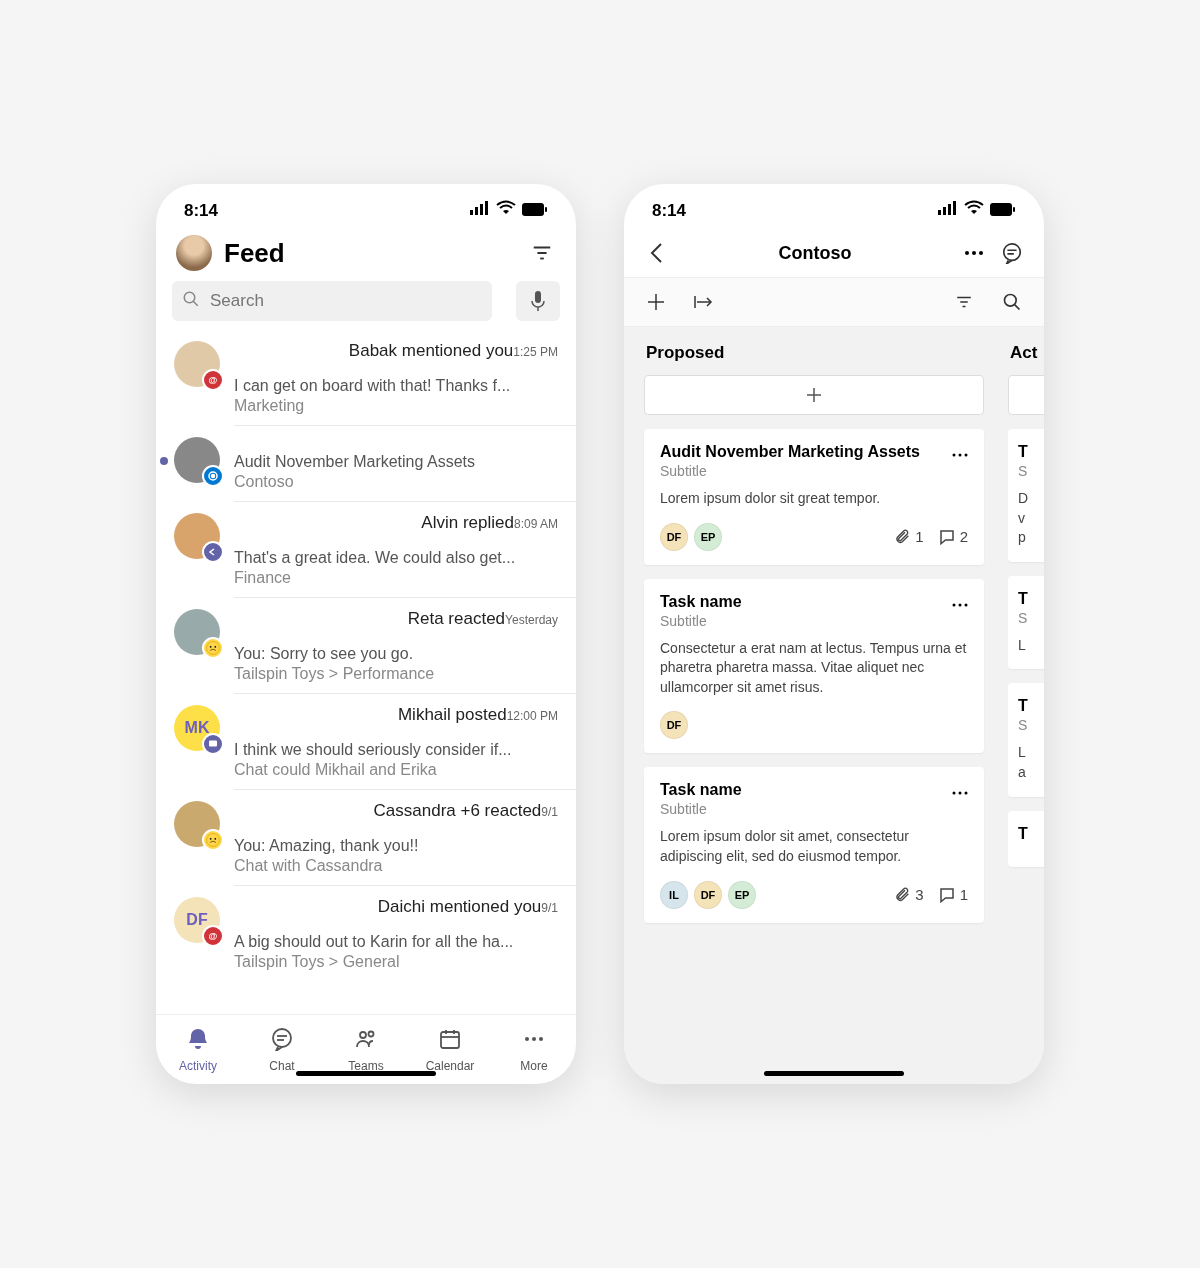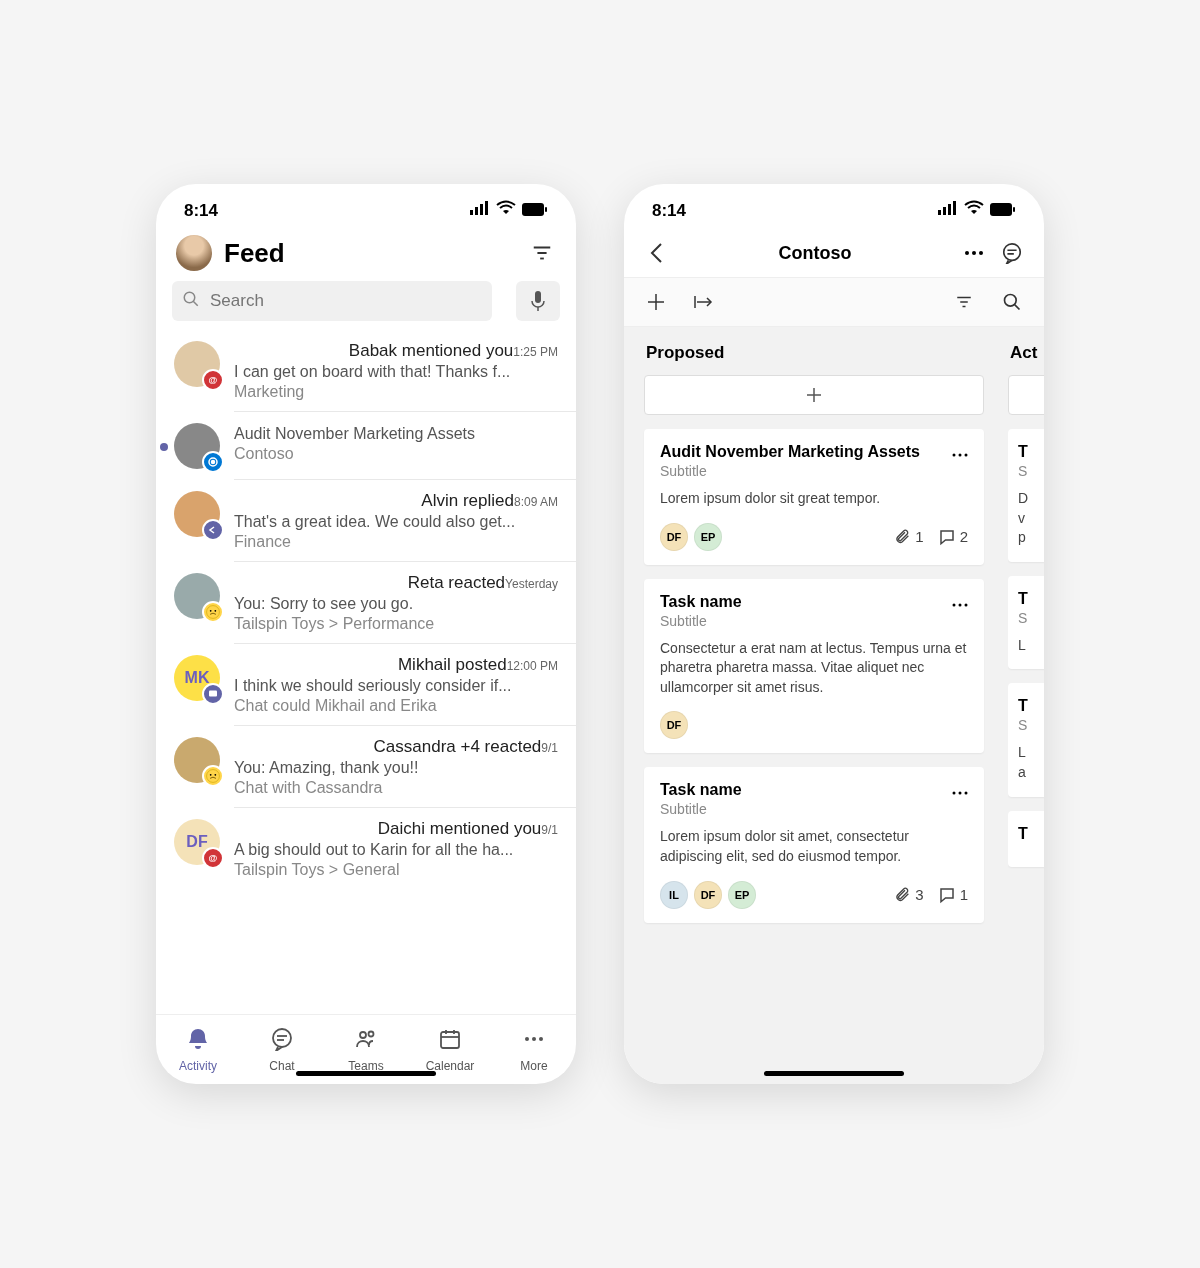--- a/index.html
+++ b/index.html
@@ -26,21 +26,21 @@
   .feedlist { flex:1; overflow:hidden; }
   .item { display:flex; gap:14px; padding:12px 18px 10px; position:relative;}
   .item + .item::before { content:""; position:absolute; top:0; left:78px; right:0; height:1px; background:#e8e8e8;}
   .av { width:46px; height:46px; border-radius:50%; background:#ccc; position:relative; flex-shrink:0; display:flex; align-items:center; justify-content:center; font-weight:600; color:#6b5fbf; font-size:16px;}
   .av .badge { position:absolute; bottom:-4px; right:-4px; width:22px; height:22px; border-radius:50%; border:2px solid #fff; display:flex; align-items:center; justify-content:center; font-size:12px; color:#fff;}
   .body { flex:1; min-width:0;}
   .row1 { display:flex; justify-content:flex-end; align-items:baseline;}
   .t1 { font-size:17px; color:#222;}
   .unread .t1 { font-weight:700;}
   .ts { font-size:12px; color:#666;}
-  .t2 { font-size:16px; color:#555; white-space:nowrap; overflow:hidden; text-overflow:ellipsis; margin-top:2px;}
+  .t2 { font-size:16px; color:#555; white-space:nowrap; overflow:hidden; text-overflow:ellipsis; margin-top:16px;}
   .t3 { font-size:16px; color:#888; margin-top:2px;}
   .dot { width:8px;height:8px;background:#6264a7;border-radius:50%; position:absolute; left:4px; top:32px;}
   .tabbar { display:flex; border-top:1px solid #eee; height:70px; }
   .tab { flex:1; display:flex; flex-direction:column; align-items:center; justify-content:center; gap:8px; font-size:12px; color:#555;}
   .tab.active { color:#6264a7;}
   .tab svg { width:24px; height:24px;}
 
   
   .header2 { display:flex; align-items:center; padding:10px 18px; gap:10px;}
   .header2 .title2 { flex:1; text-align:center; font-size:18px; font-weight:600;}
@@ -219,21 +219,21 @@
             <svg width="14" height="14" viewBox="0 0 24 24">
               <circle cx="12" cy="12" r="11" fill="#ffd54a" stroke="#c9a200"></circle>
               <circle cx="8" cy="10" r="1.5"></circle>
               <circle cx="16" cy="10" r="1.5"></circle>
               <path d="M7 16 Q12 12 17 16" fill="none" stroke="#6b4f00" stroke-width="1.5"></path>
             </svg>
           </div>
     </div>
     <div class="body">
       <div class="row1">
-            <span class="t1">Cassandra +4 reacted</span>
+            <span class="t1">Cassandra +6 reacted</span>
             <span class="ts">9/1</span>
           </div>
       <div class="t2">You: Amazing, thank you!!</div>
       <div class="t3">Chat with Cassandra</div>
     </div>
       </div>
       <div class="item">
     <div class="av" style="background:#f4e2b8">
       DF
       <div class="badge" style="background:#d13438">

